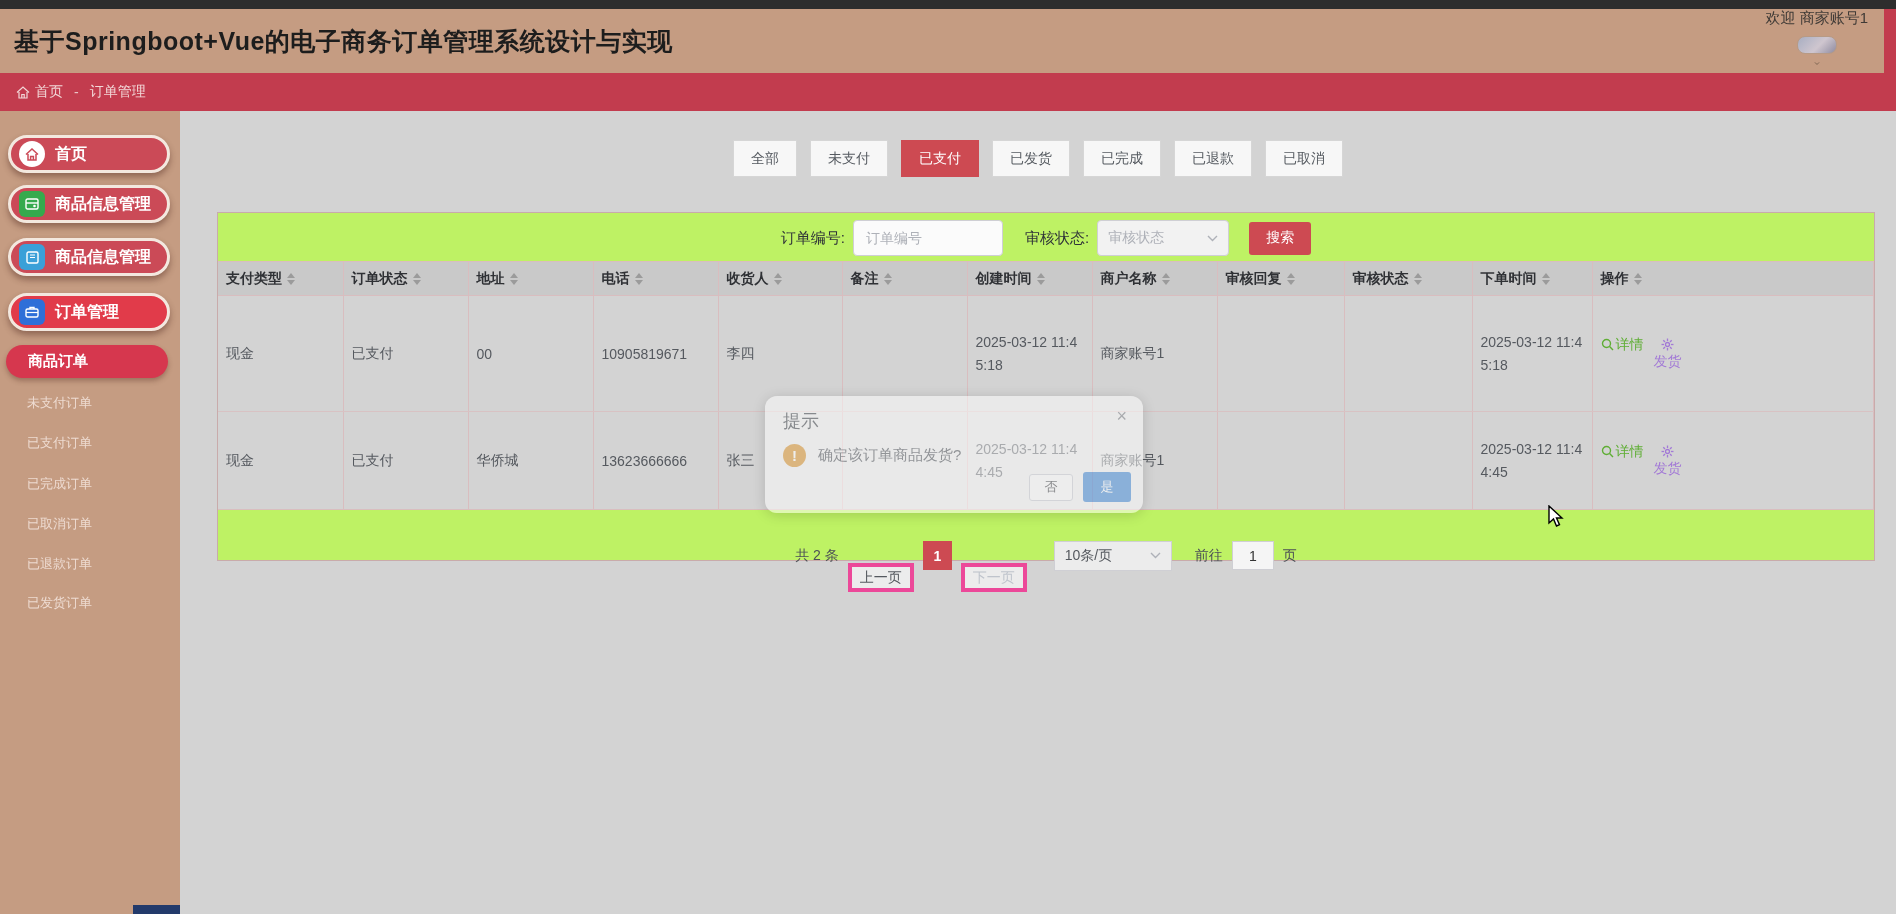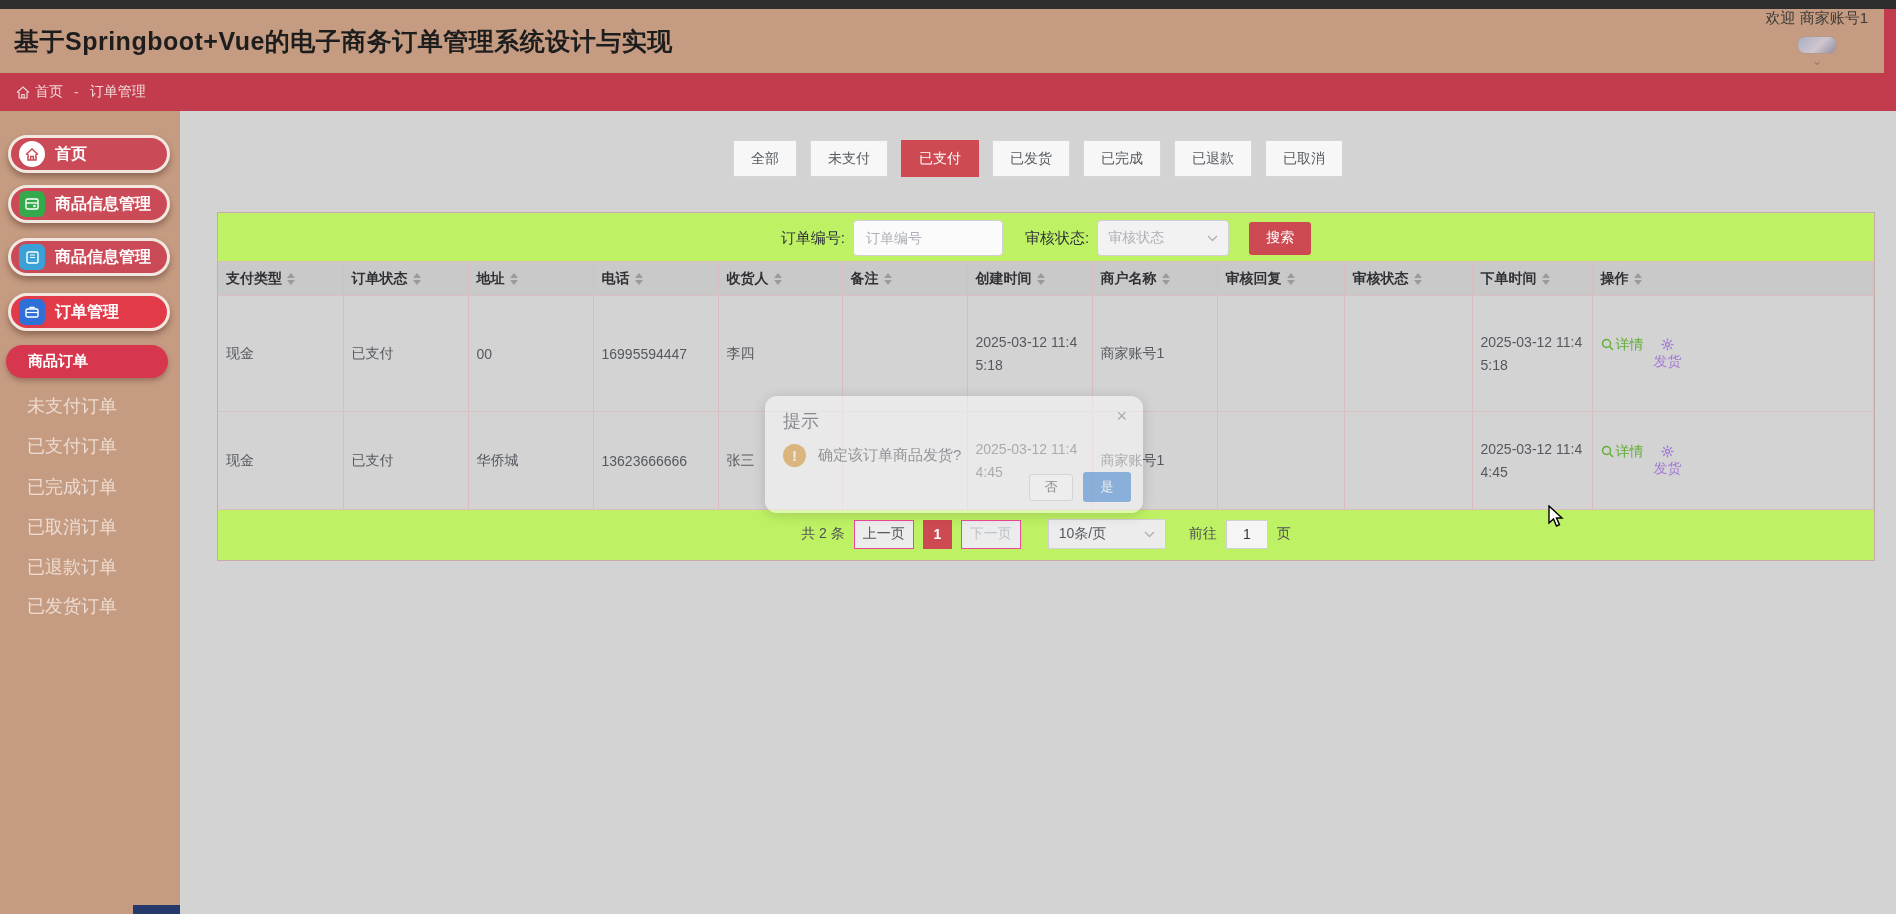--- a/index.html
+++ b/index.html
@@ -23,21 +23,21 @@
   .sidebar { position:absolute; left:0; top:111px; width:180px; height:803px; background:#c59c82; }
   .pill { position:absolute; left:8px; width:162px; height:38px; background:#cb4a57; border:3px solid #f3e8df; border-radius:21px; box-shadow:0 4px 6px rgba(80,40,30,.45); display:flex; align-items:center; gap:10px; padding-left:8px; cursor:pointer; }
   .pill.active { background:#e13b4a; }
   .pill-label { color:#ffffff; font-size:16px; font-weight:bold; white-space:nowrap; }
   .pill-ic { width:26px; height:26px; border-radius:50%; background:#ffffff; display:flex; align-items:center; justify-content:center; flex:0 0 auto; }
   .pill-ic.sq { border-radius:6px; }
   .pill-ic.green { background:#35aa4d; }
   .pill-ic.blue  { background:#3aa0d8; }
   .pill-ic.navy  { background:#2f6fd8; }
   .submenu-header { position:absolute; left:6px; top:234px; width:162px; height:33px; background:#d6374e; border-radius:17px; display:flex; align-items:center; padding-left:22px; color:#ffffff; font-size:15px; font-weight:bold; box-shadow:0 3px 5px rgba(80,40,30,.35); cursor:pointer; }
-  .submenu-item { position:absolute; left:0; width:180px; height:22px; padding-left:27px; color:#eedbd1; font-size:18px; cursor:pointer; }
+  .submenu-item { position:absolute; left:0; width:180px; height:22px; padding-left:27px; color:#eedbd1; font-size:13px; cursor:pointer; }
   .side-footer-accent { position:absolute; left:133px; top:794px; width:47px; height:9px; background:#233a6b; }
 
   
   .main { position:absolute; left:180px; top:111px; width:1716px; height:803px; background:#d3d3d3; }
 
   .tabs { position:absolute; top:29px; left:0; right:0; display:flex; justify-content:center; gap:13px; }
   .tab { height:37px; padding:0 17px; background:#f7f7f7; border:1px solid #d6d6d6; color:#555a60; font-size:14px; display:flex; align-items:center; cursor:pointer; }
   .tab.active { background:#cd4a52; border-color:#cd4a52; color:#ffffff; }
 
   .panel { position:absolute; left:37px; top:101px; width:1658px; height:349px; border:1px solid #c9abab; background:#bef264; }
@@ -58,21 +58,21 @@
   td.wrap { word-break:break-all; line-height:1.6; }
   .sort { display:inline-flex; flex-direction:column; gap:2px; margin-left:5px; vertical-align:middle; }
   .sort i { display:block; width:0; height:0; border-left:4px solid transparent; border-right:4px solid transparent; }
   .sort .up { border-bottom:5px solid #9b9b9b; }
   .sort .down { border-top:5px solid #9b9b9b; }
   .op-link { display:inline-flex; align-items:center; gap:2px; font-size:14px; cursor:pointer; margin-right:10px; }
   .op-link.detail { color:#5fae35; }
   .op-link.ship { color:#a37ad6;flex-direction:column; }
 
   .pagination { position:absolute; top:306px; left:0; right:0; display:flex; justify-content:center; align-items:center; gap:9px; font-size:14px; color:#4c5056; }
-  .pg-btn { min-width:58px; height:29px; border:1px solid #ec4899; background:#ececec; display:flex; align-items:center; justify-content:center; color:#55595f; cursor:pointer; padding:0 8px; }
+  .pg-btn { min-width:58px; height:29px; border:4px solid #ec4899; background:#ececec; display:flex; align-items:center; justify-content:center; color:#55595f; cursor:pointer; padding:0 8px;margin-top:44px; }
   .pg-btn.disabled { color:#bfc4cc; cursor:default; }
   .pg-num { width:29px; height:29px; background:#cd4a52; color:#fff; display:flex; align-items:center; justify-content:center; font-weight:bold; cursor:pointer; }
   .pg-select { width:118px; height:30px; border:1px solid #cfcfd4; background:#ececec; display:flex; align-items:center; justify-content:space-between; padding:0 10px; color:#55595f; cursor:pointer; }
   .pg-goto-input { width:42px; height:29px; border:1px solid #cfcfd4; background:#f5f5f5; text-align:center; font-size:14px; color:#333; font-family:inherit; }
 
   
   .dialog { position:absolute; left:765px; top:396px; width:378px; height:117px; opacity:0.62; background:rgba(255,255,255,0.8); border-radius:12px; box-shadow:0 2px 14px rgba(0,0,0,0.25); z-index:30; }
   .dialog-title { position:absolute; left:18px; top:13px; font-size:18px; color:#5a5e64; }
   .dialog-close { position:absolute; right:16px; top:10px; font-size:18px; color:#909399; cursor:pointer; }
   .dialog-body { position:absolute; left:18px; top:48px; display:flex; align-items:center; gap:12px; }
@@ -259,21 +259,21 @@
                 <i class="up"></i>
                 <i class="down"></i>
               </span></th>
         </tr>
       </thead>
       <tbody>
         <tr class="r1">
           <td>现金</td>
           <td>已支付</td>
           <td>00</td>
-          <td>16995594447</td>
+          <td>10905819671</td>
           <td>李四</td>
           <td></td>
           <td class="wrap">2025-03-12 11:45:18</td>
           <td>商家账号1</td>
           <td></td>
           <td></td>
           <td class="wrap">2025-03-12 11:45:18</td>
           <td>
             <span class="op-link detail">
                 <svg width="13" height="13" viewBox="0 0 13 13">

